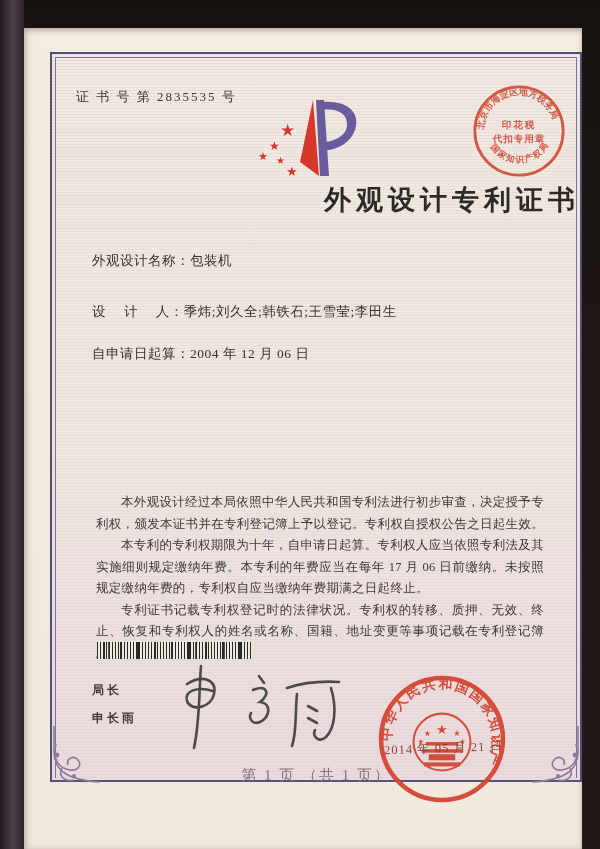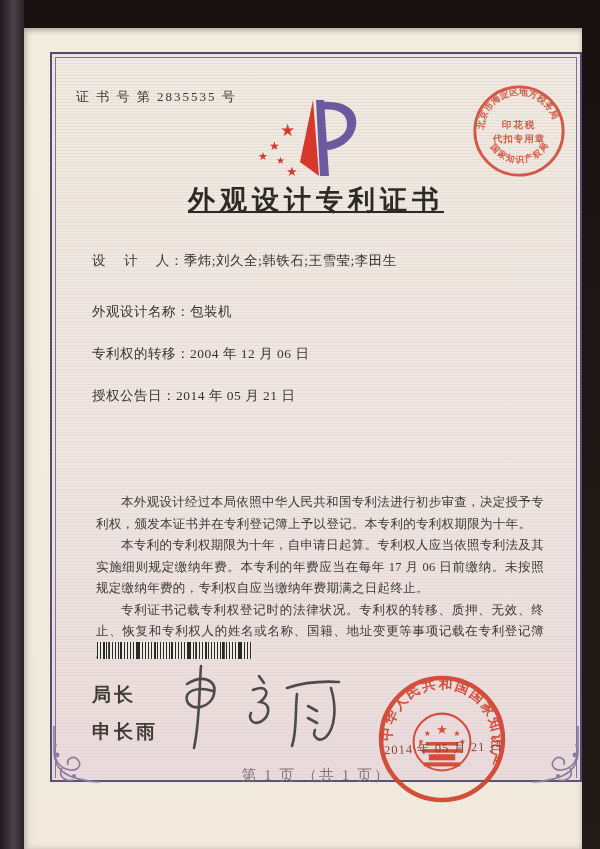--- a/index.html
+++ b/index.html
@@ -30,41 +30,41 @@
   .frame-inner{
     position:absolute;left:3px;top:3px;right:3px;bottom:2px;
     border:1px solid #7b739b;border-bottom:none;pointer-events:none;
   }
   .cert-no{
     position:absolute;left:24px;top:34px;font-size:13px;color:#3a3733;
     letter-spacing:2px;
   }
   .logo{position:absolute;left:50%;top:44px;transform:translateX(-50%);}
   .title{
-    position:absolute;left:0;right:0;top:128px;text-align:center;
-    font-size:27px;font-weight:bold;color:#2c2a26;letter-spacing:5px;text-decoration:underline;
+    position:absolute;left:0;right:0;top:128px;text-align:right;
+    font-size:27px;font-weight:bold;color:#2c2a26;letter-spacing:5px;
   }
   .fields{position:absolute;left:40px;top:198px;right:30px;}
   .field-row{font-size:13.5px;color:#35332f;height:19px;margin-bottom:23px;letter-spacing:0.5px;}
   .field-row:nth-child(1){margin-bottom:32px;}
   .field-label{color:#35332f;}
   .paragraphs{position:absolute;left:44px;right:36px;top:438px;}
   .paragraphs p{
     margin:0;font-size:12.5px;line-height:21.5px;color:#3b3935;
     text-indent:2em;text-align:justify;letter-spacing:0.3px;
   }
   .barcode{
     position:absolute;left:45px;top:588px;width:155px;height:17px;
     background:
       repeating-linear-gradient(90deg,#2a2a28 0 1px,transparent 1px 3px),
       repeating-linear-gradient(90deg,transparent 0 6px,#2a2a28 6px 8px,transparent 8px 17px),
       repeating-linear-gradient(90deg,transparent 0 11px,#55504a 11px 12px,transparent 12px 29px);
     background-color:#efeadf;
   }
-  .sig-block{position:absolute;left:40px;top:628px;font-size:19px;color:#3f3c38;font-weight:bold;letter-spacing:3px;font-family:Liberation Serif, serif;}
+  .sig-block{position:absolute;left:40px;top:628px;font-size:12px;color:#3f3c38;font-weight:bold;letter-spacing:3px;font-family:Liberation Serif, serif;}
   .sig-block div{margin-bottom:11px;}
   .signature{position:absolute;left:115px;top:602px;}
   .footer{
     position:absolute;left:0;right:0;top:712px;text-align:center;
     font-size:15px;color:#7d747c;letter-spacing:2px;
   }
   .corner{position:absolute;bottom:-6px;width:56px;height:62px;}
   .corner.left{left:-4px;}
   .corner.right{right:-4px;transform:scaleX(-1);}
   
@@ -100,35 +100,32 @@
       </g>
       <polygon points="57,2 63,78 44,64" fill="#d6392b"></polygon>
       <polygon points="60,2 68,2 73,78 64,78" fill="#6a5a9e"></polygon>
       <path d="M66 4 C 96 2 104 18 99 32 C 95 44 82 52 70 52 L 69 44 C 80 43 90 37 91 28 C 92 16 82 10 66 12 Z" fill="#6a5a9e"></path>
     </svg>
 
     <div class="title">外观设计专利证书</div>
 
     <div class="fields">
       <div class="field-row">
+        <span class="field-label">外观设计名称：</span><span>包装机</span>
+      </div>
+      <div class="field-row">
         <span class="field-label">设　 计　 人：</span><span>季炜;刘久全;韩铁石;王雪莹;李田生</span>
       </div>
       <div class="field-row">
-        <span class="field-label">外观设计名称：</span><span>包装机</span>
-      </div>
-      <div class="field-row">
-        <span class="field-label">专利权的转移：</span><span>2004 年 12 月 06 日</span>
-      </div>
-      <div class="field-row">
-        <span class="field-label">授权公告日：</span><span>2014 年 05 月 21 日</span>
+        <span class="field-label">自申请日起算：</span><span>2004 年 12 月 06 日</span>
       </div>
     </div>
 
     <div class="paragraphs">
-      <p>本外观设计经过本局依照中华人民共和国专利法进行初步审查，决定授予专利权，颁发本证书并在专利登记簿上予以登记。本专利的专利权期限为十年。</p>
+      <p>本外观设计经过本局依照中华人民共和国专利法进行初步审查，决定授予专利权，颁发本证书并在专利登记簿上予以登记。专利权自授权公告之日起生效。</p>
       <p>本专利的专利权期限为十年，自申请日起算。专利权人应当依照专利法及其实施细则规定缴纳年费。本专利的年费应当在每年 17 月 06 日前缴纳。未按照规定缴纳年费的，专利权自应当缴纳年费期满之日起终止。</p>
       <p>专利证书记载专利权登记时的法律状况。专利权的转移、质押、无效、终止、恢复和专利权人的姓名或名称、国籍、地址变更等事项记载在专利登记簿上。</p>
     </div>
 
     <div class="barcode"></div>
 
     <div class="sig-block">
       <div>局长</div>
       <div>申长雨</div>
     </div>

